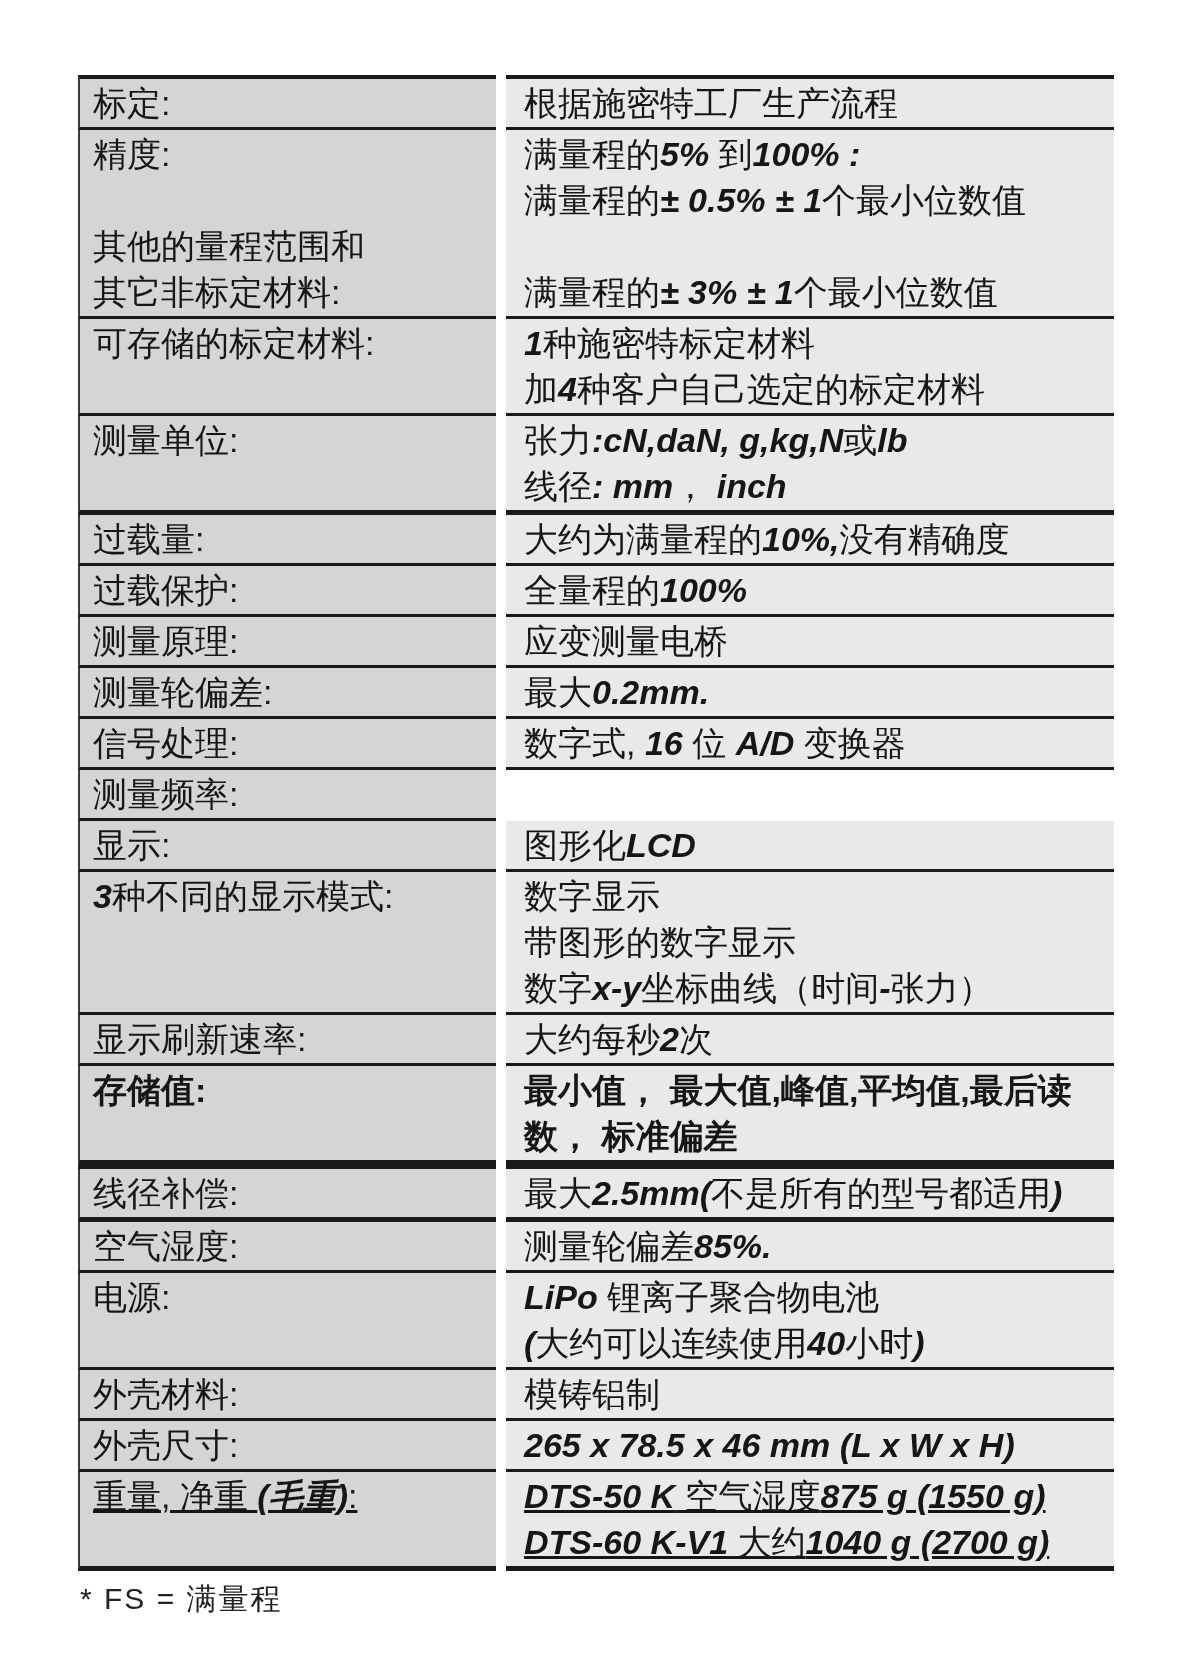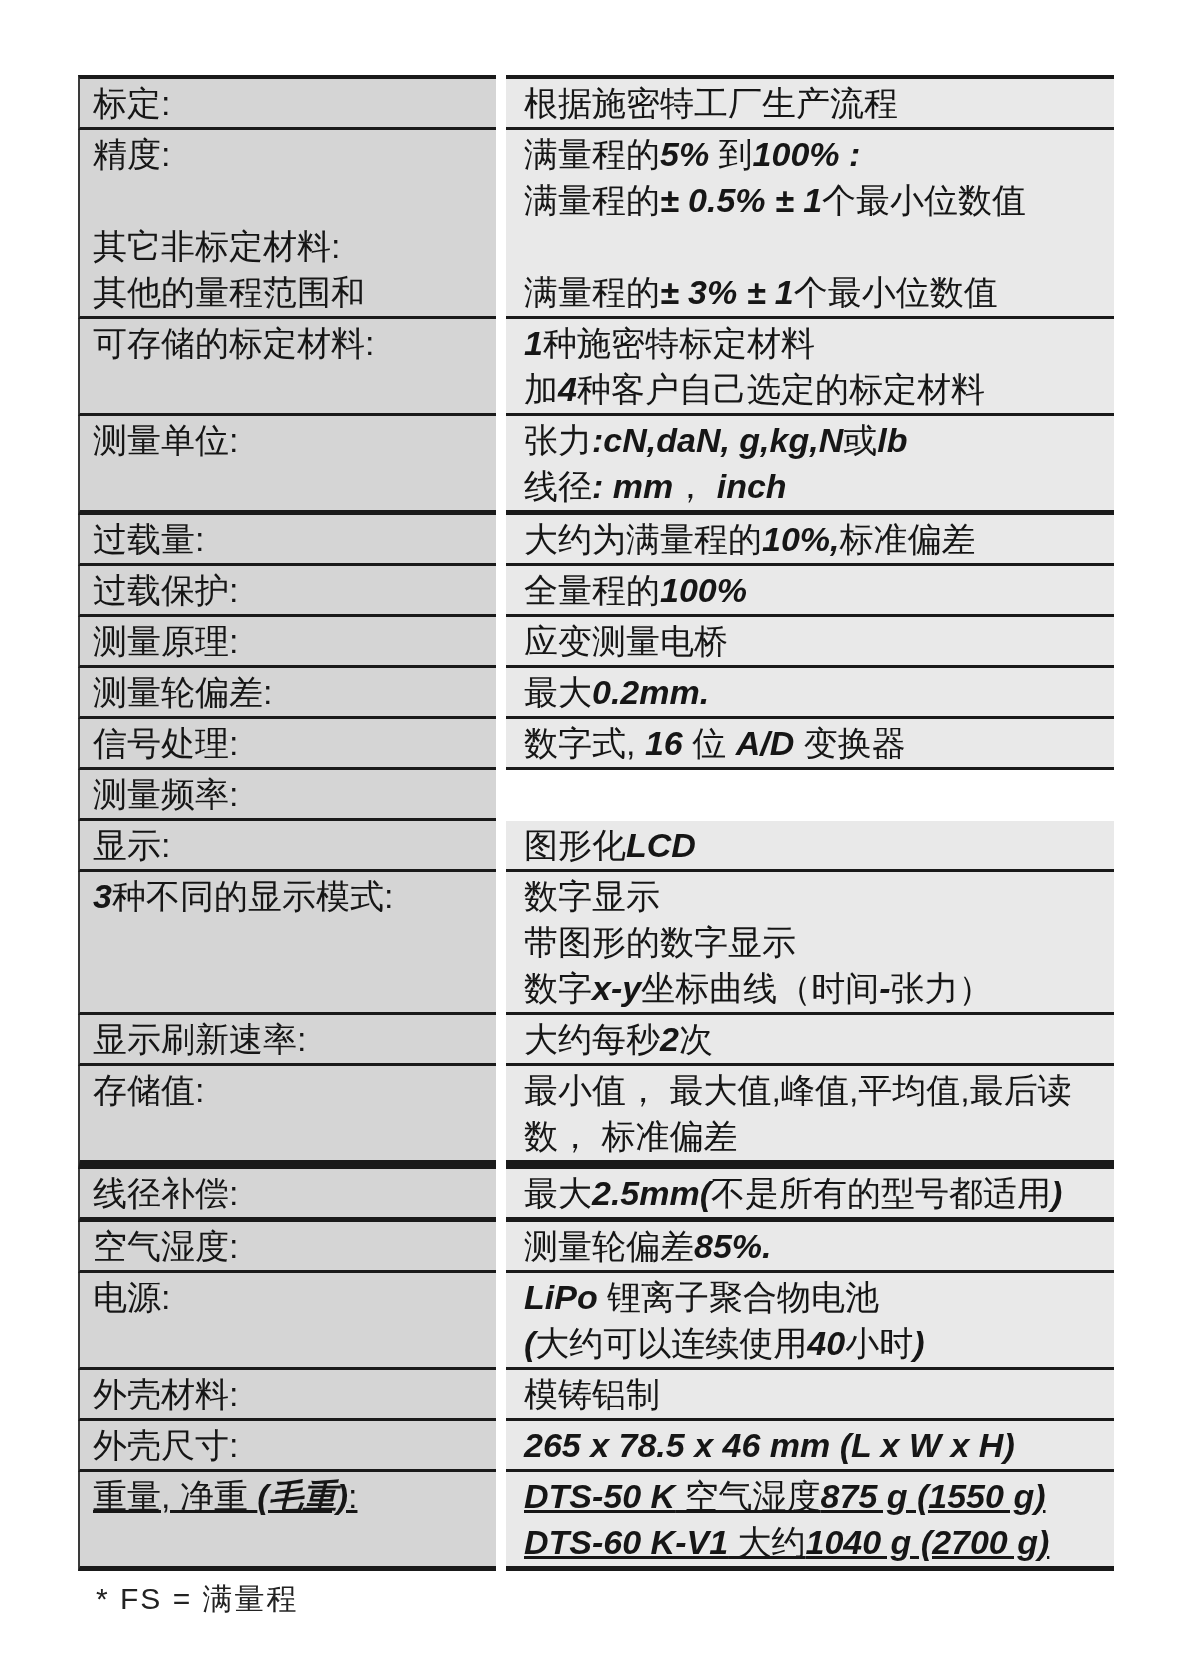--- a/index.html
+++ b/index.html
@@ -33,21 +33,21 @@
     border-bottom: 3px solid var(--border, #1a1a1a);
     color: var(--ink, #161616);
     font-size: 34px;
     line-height: 46px;
   }
   .row:first-child .cell {
     border-top: 4px solid var(--border, #1a1a1a);
   }
   
   .row:nth-child(4) .cell  { border-bottom-width: 5px; }
-  .row:nth-child(14) .cell { border-bottom-width: 9px; }
+  .row:nth-child(14) .cell { border-bottom-width: 9px; font-weight: bold; }
   .row:nth-child(15) .cell { border-bottom-width: 5px; }
   .row:last-child .cell    { border-bottom-width: 5px; text-decoration: underline; }
 
   .cell.left {
     width: 418px;
     background: var(--left-bg, #d5d5d5);
     border-left: 2px solid #3a3a3a;
     padding: 1px 20px 1px 13px;
   }
   .col-gap {
@@ -61,21 +61,21 @@
   }
   .line {
     height: 46px;
     white-space: nowrap;
   }
   .bi {
     font-weight: bold;
     font-style: italic;
   }
   .footnote {
-    margin: 8px 0 0 18px;
+    margin: 8px 0 0 2px;
     font-size: 30px;
     color: #222222;
     letter-spacing: 2px;
   }
 </style>
 </head>
 <body>
 
 <div class="page">
   <div class="content">
@@ -86,22 +86,22 @@
           </div>
           <div class="col-gap"></div>
           <div class="cell right">
             <div class="line"><span class="reg">根据施密特工厂生产流程</span></div>
           </div>
         </div>
         <div class="row">
           <div class="cell left">
             <div class="line"><span class="reg">精度:</span></div>
             <div class="line"></div>
+            <div class="line"><span class="reg">其他的量程范围和</span></div>
             <div class="line"><span class="reg">其它非标定材料:</span></div>
-            <div class="line"><span class="reg">其他的量程范围和</span></div>
           </div>
           <div class="col-gap"></div>
           <div class="cell right">
             <div class="line"><span class="reg">满量程的</span><span class="bi">5%</span><span class="reg"> 到</span><span class="bi">100% :</span></div>
             <div class="line"><span class="reg">满量程的</span><span class="bi">± 0.5% ± 1</span><span class="reg">个最小位数值</span></div>
             <div class="line"></div>
             <div class="line"><span class="reg">满量程的</span><span class="bi">± 3% ± 1</span><span class="reg">个最小位数值</span></div>
           </div>
         </div>
         <div class="row">
@@ -123,21 +123,21 @@
             <div class="line"><span class="reg">张力</span><span class="bi">:cN,daN, g,kg,N</span><span class="reg">或</span><span class="bi">lb</span></div>
             <div class="line"><span class="reg">线径</span><span class="bi">: mm</span><span class="reg">，</span><span class="bi"> inch</span></div>
           </div>
         </div>
         <div class="row">
           <div class="cell left">
             <div class="line"><span class="reg">过载量:</span></div>
           </div>
           <div class="col-gap"></div>
           <div class="cell right">
-            <div class="line"><span class="reg">大约为满量程的</span><span class="bi">10%,</span><span class="reg">标准偏差</span></div>
+            <div class="line"><span class="reg">大约为满量程的</span><span class="bi">10%,</span><span class="reg">没有精确度</span></div>
           </div>
         </div>
         <div class="row">
           <div class="cell left">
             <div class="line"><span class="reg">过载保护:</span></div>
           </div>
           <div class="col-gap"></div>
           <div class="cell right">
             <div class="line"><span class="reg">全量程的</span><span class="bi">100%</span></div>
           </div>

